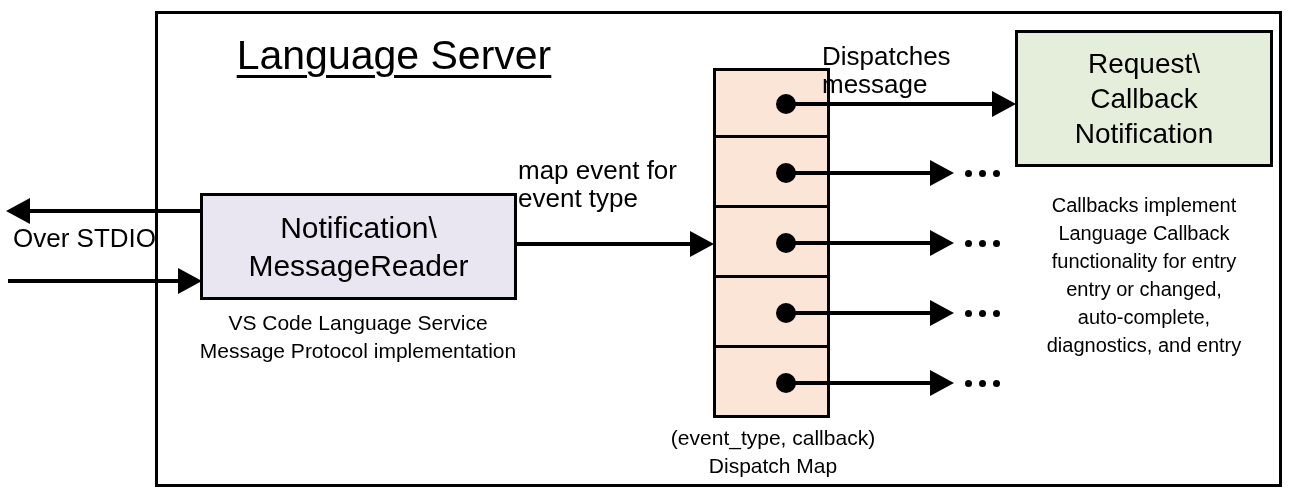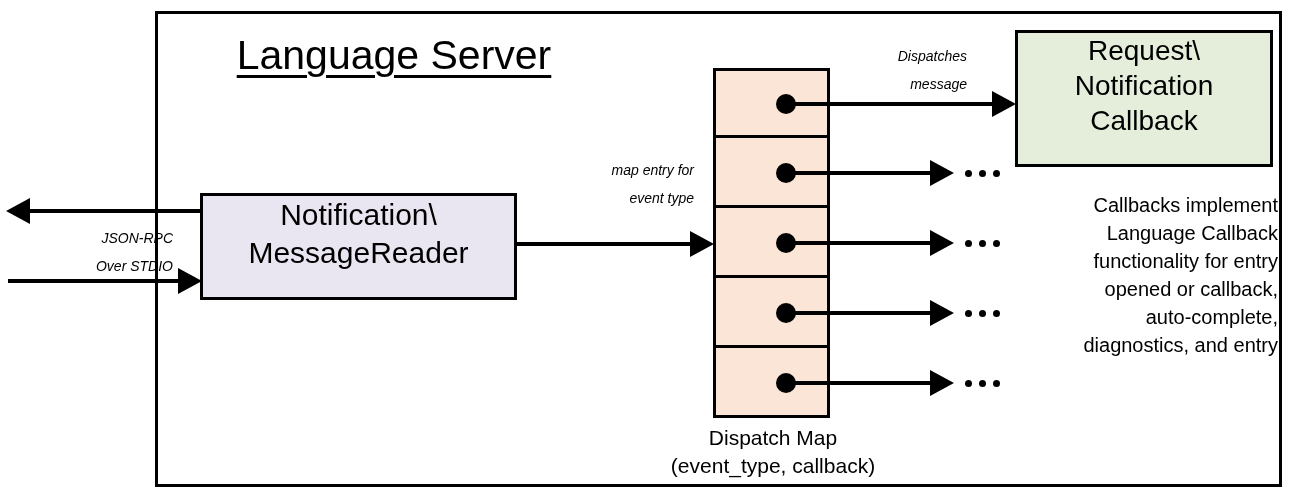--- a/index.html
+++ b/index.html
@@ -9,21 +9,21 @@
     background:var(--bg,#ffffff);
     font-family:"Liberation Sans", sans-serif;
     color:var(--line,#000);
     overflow:hidden;
   }
   .abs{position:absolute;}
   .box{
     position:absolute;
     border:3px solid var(--line,#000);
     box-sizing:border-box;
-    display:flex;flex-direction:column;align-items:center;
+    display:flex;flex-direction:column;justify-content:center;align-items:center;
     text-align:center;
   }
   .outer{
     left:155px;top:11px;width:1127px;height:476px;
     border:3px solid var(--line,#000);
     box-sizing:border-box;background:transparent;
   }
   .title{
     left:194px;top:32px;width:400px;
     text-align:center;
@@ -34,41 +34,41 @@
     white-space:nowrap;
   }
   .shaft{position:absolute;height:4px;background:var(--line,#000);}
   .head-right{position:absolute;width:0;height:0;
     border-top:13px solid transparent;border-bottom:13px solid transparent;
     border-left:24px solid var(--line,#000);}
   .head-left{position:absolute;width:0;height:0;
     border-top:13px solid transparent;border-bottom:13px solid transparent;
     border-right:24px solid var(--line,#000);}
   .lbl-italic{
-    position:absolute;font-style:italic;font-size:14px;line-height:28px;
-    text-align:right;
+    position:absolute;font-size:26px;line-height:28px;
+    text-align:left;
   }
   .lbl-italic span{display:block;}
   .msgbox{
     left:200px;top:193px;width:317px;height:107px;
     background:var(--reader-fill,#E9E6F1);
     font-size:30px;line-height:38px;
   }
   .cbbox{
     left:1015px;top:30px;width:258px;height:137px;
     background:var(--callback-fill,#E5EEDA);
     font-size:28px;line-height:35px;
   }
   .caption{
     position:absolute;font-size:21px;line-height:28px;text-align:center;
   }
   .caption span{display:block;}
   .note{
     position:absolute;left:1010px;top:191px;width:268px;
-    font-size:20px;line-height:28px;text-align:right;
+    font-size:20px;line-height:28px;text-align:center;
   }
   .note span{display:block;}
   .map{
     position:absolute;left:713px;top:68px;width:117px;height:350px;
     background:var(--map-fill,#FBE5D6);
     border:3px solid var(--line,#000);box-sizing:border-box;
   }
   .map-line{position:absolute;left:713px;width:117px;height:3px;background:var(--line,#000);}
   .dot{position:absolute;width:20px;height:20px;border-radius:50%;background:var(--line,#000);}
   .ellipsis{position:absolute;display:flex;gap:7px;}
@@ -87,37 +87,40 @@
     <div class="shaft" style="left:28px;top:209px;width:174px;"></div>
     <div class="head-left" style="left:6px;top:198px;"></div>
   </div>
 
   <div>
     <div class="shaft" style="left:8px;top:279px;width:170px;"></div>
     <div class="head-right" style="left:178px;top:268px;"></div>
   </div>
 
   <div class="lbl-italic" style="left:13px;top:224px;width:160px;">
-    <span>JSON-RPC</span>
     <span>Over STDIO</span>
   </div>
 
   <div class="box msgbox">
     <span>Notification\</span>
     <span>MessageReader</span>
   </div>
 
+  <div class="caption" style="left:178px;top:309px;width:360px;">
+    <span>VS Code Language Service</span>
+    <span>Message Protocol implementation</span>
+  </div>
 
   <div>
     <div class="shaft" style="left:517px;top:242px;width:173px;"></div>
     <div class="head-right" style="left:690px;top:231px;"></div>
   </div>
 
   <div class="lbl-italic" style="left:518px;top:156px;width:176px;">
-    <span>map entry for</span>
+    <span>map event for</span>
     <span>event type</span>
   </div>
 
   <div class="map"></div>
   <div class="map-line" style="top:135px;"></div>
   <div class="map-line" style="top:205px;"></div>
   <div class="map-line" style="top:275px;"></div>
   <div class="map-line" style="top:345px;"></div>
 
   <div class="dot" style="left:776px;top:94px;"></div>
@@ -171,31 +174,31 @@
     <div class="head-right" style="left:930px;top:370px;"></div>
   </div>
   <div class="ellipsis" style="left:965px;top:380px;" aria-label="…">
       <i></i>
       <i></i>
       <i></i>
     </div>
 
   <div class="box cbbox">
     <span>Request\</span>
+    <span>Callback</span>
     <span>Notification</span>
-    <span>Callback</span>
   </div>
 
   <div class="note">
     <span>Callbacks implement</span>
     <span>Language Callback</span>
     <span>functionality for entry</span>
-    <span>opened or callback,</span>
+    <span>entry or changed,</span>
     <span>auto-complete,</span>
     <span>diagnostics, and entry</span>
   </div>
 
   <div class="caption" style="left:633px;top:424px;width:280px;">
+    <span>(event_type, callback)</span>
     <span>Dispatch Map</span>
-    <span>(event_type, callback)</span>
   </div>
 
 </div>
 
 </body></html>

